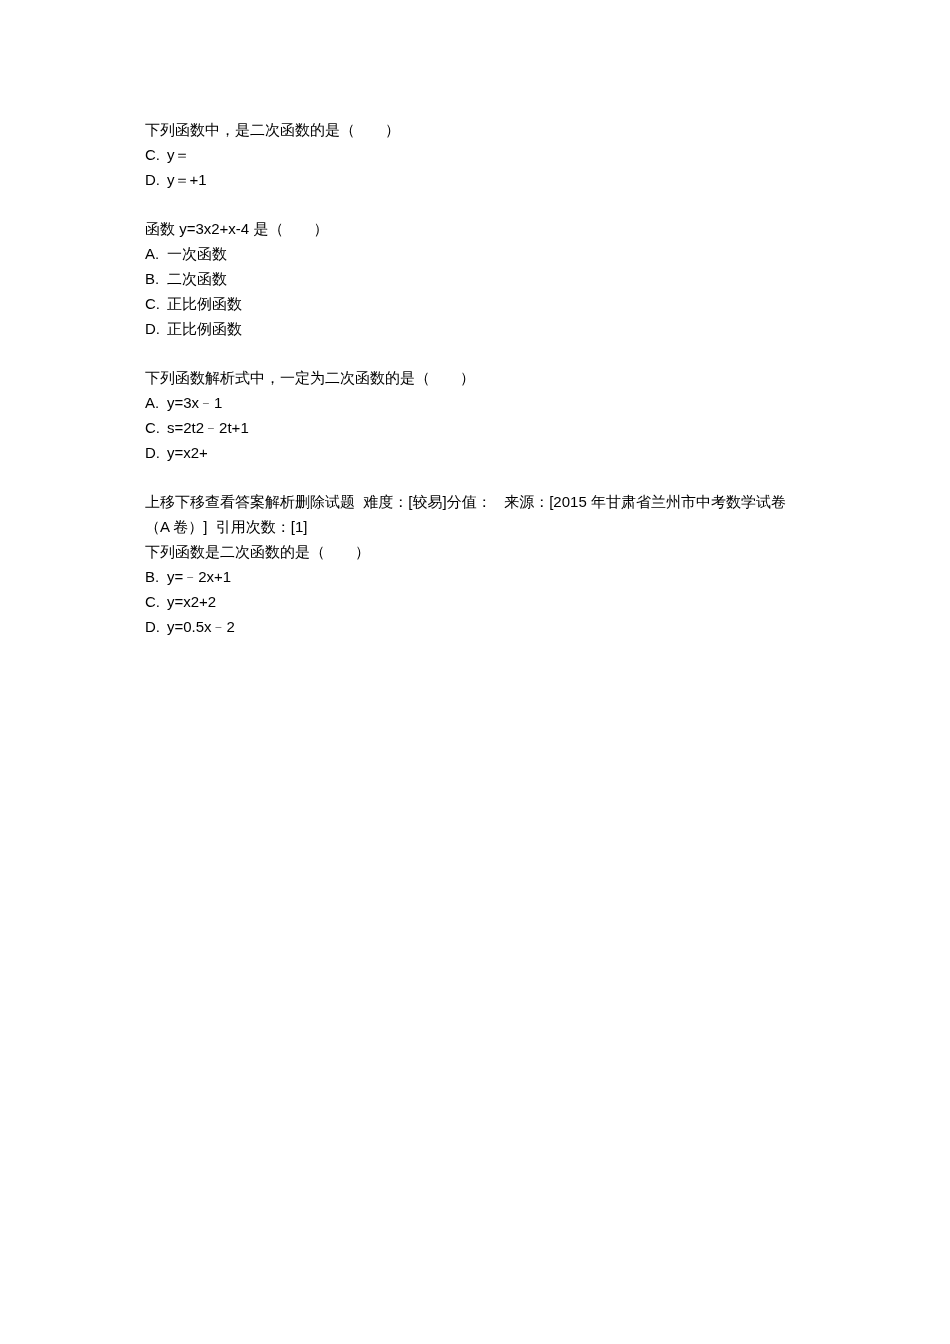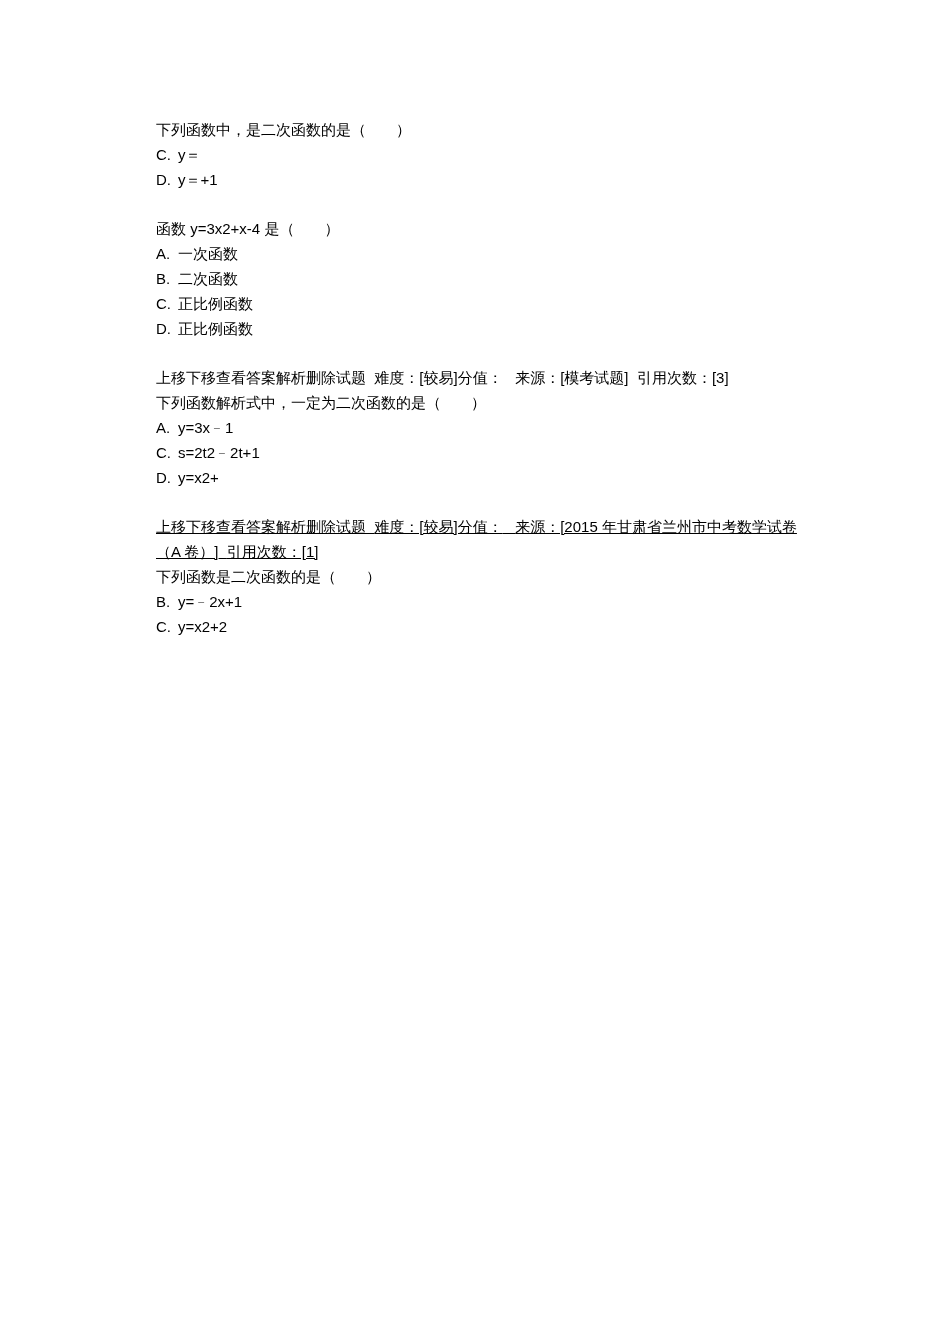--- a/index.html
+++ b/index.html
@@ -19,26 +19,24 @@
     .page {
       position: absolute;
       left: 145px;
       top: 117px;
       width: 665px;
     }
     .line {
       height: 25px;
       line-height: 25px;
       white-space: nowrap;
-      margin-left: 11px;
     }
     .line.wrap {
       white-space: normal;
       height: auto;
-      text-decoration: underline;
     }
     .gap {
       height: 24px;
     }
     .opt-letter {
       display: inline-block;
       width: 22px;
     }
     .meta span {
       white-space: pre;
@@ -64,29 +62,29 @@
     <div class="line">函数 y=3x2+x-4 是（　　）</div>
     <div class="line"><span class="opt-letter">A.</span><span>一次函数</span></div>
     <div class="line"><span class="opt-letter">B.</span><span>二次函数</span></div>
     <div class="line"><span class="opt-letter">C.</span><span>正比例函数</span></div>
     <div class="line"><span class="opt-letter">D.</span><span>正比例函数</span></div>
   </div>
 
   <div class="gap"></div>
 
   <div class="question-block">
-    <div class="line meta"><span>上移下移查看答案解析删除试题</span><span>  </span><span>难度：[较易]分值：</span><span>   </span><span>来源：[模考试题]</span><span>  </span><span>引用次数：[3]</span></div>
     <div class="line">下列函数解析式中，一定为二次函数的是（　　）</div>
     <div class="line"><span class="opt-letter">A.</span><span>y=3x﹣1</span></div>
     <div class="line"><span class="opt-letter">C.</span><span>s=2t2﹣2t+1</span></div>
     <div class="line"><span class="opt-letter">D.</span><span>y=x2+</span></div>
   </div>
 
   <div class="gap"></div>
 
   <div class="question-block">
     <div class="line wrap meta" style="line-height:25px;"><span>上移下移查看答案解析删除试题</span><span>  </span><span>难度：[较易]分值：</span><span>   </span><span style="white-space:normal;">来源：[2015 年甘肃省兰州市中考数学试卷（A 卷）]</span><span>  </span><span>引用次数：[1]</span></div>
     <div class="line">下列函数是二次函数的是（　　）</div>
     <div class="line"><span class="opt-letter">B.</span><span>y=﹣2x+1</span></div>
     <div class="line"><span class="opt-letter">C.</span><span>y=x2+2</span></div>
+    <div class="line"><span class="opt-letter">D.</span><span>y=0.5x﹣2</span></div>
   </div>
 
 </div>
 
 </body></html>

